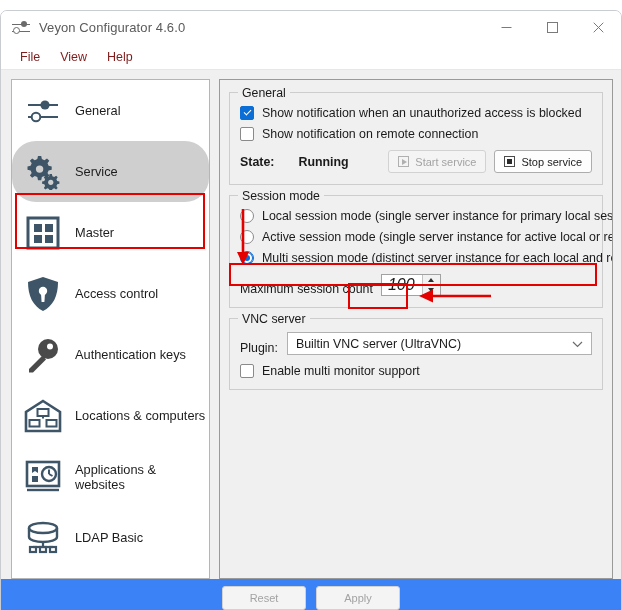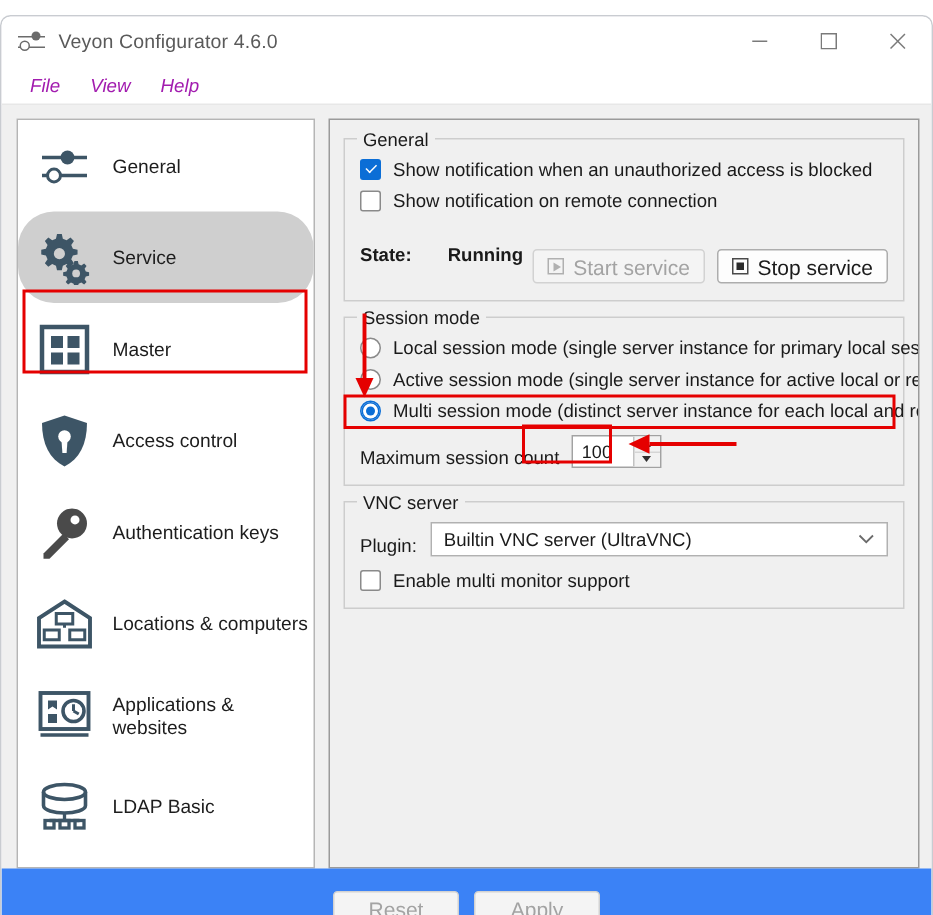--- a/index.html
+++ b/index.html
@@ -77,24 +77,23 @@
   .menubar {
     height: 25px;
     display: flex;
     align-items: center;
     padding-left: 9px;
     background: #ffffff;
     border-bottom: 1px solid #e7e7e7;
   }
   .menu-item {
     font-size: 12.5px;
-    color: #a21caf;
+    color: #7f1d1d;
     padding: 3px 10px;
     border-radius: 3px;
-    font-style: italic;
   }
 
   
   .content {
     position: relative;
     height: 547px;
     background: #f0f0f0;
     padding: 0;
   }
 
@@ -210,25 +209,24 @@
   .state-value { font-size: 12.4px; font-weight: bold; margin-left: 24px; }
 
   .btn {
     height: 23px;
     border: 1px solid #adadad;
     background: #fdfdfd;
     border-radius: 3px;
     display: inline-flex;
     align-items: center;
     padding: 0 9px;
-    font-size: 14px;
+    font-size: 11px;
     color: #1b1b1b;
     box-sizing: border-box;
     white-space: nowrap;
-    margin-top: 16px;
   }
   .btn.disabled { color: #a3a3a3; border-color: #d2d2d2; background: #f4f4f4; }
   .btn .glyph {
     display: inline-block;
     width: 11px; height: 11px;
     margin-right: 6px;
     border: 1px solid #4a4a4a;
     box-sizing: border-box;
     position: relative;
   }
@@ -254,21 +252,22 @@
     height: 22px;
     border: 1px solid #a2a2a2;
     background: #ffffff;
     box-sizing: border-box;
     width: 60px;
   }
   .spin-val {
     flex: 1 1 auto;
     display: flex; align-items: center;
     padding-left: 6px;
-    font-size: 12px;
+    font-size: 16px;
+    font-style: italic;
   }
   .spin-btns {
     width: 17px;
     border-left: 1px solid #c2c2c2;
     display: flex; flex-direction: column;
     background: #f2f2f2;
   }
   .spin-b {
     flex: 1 1 50%;
     display: flex; align-items: center; justify-content: center;

